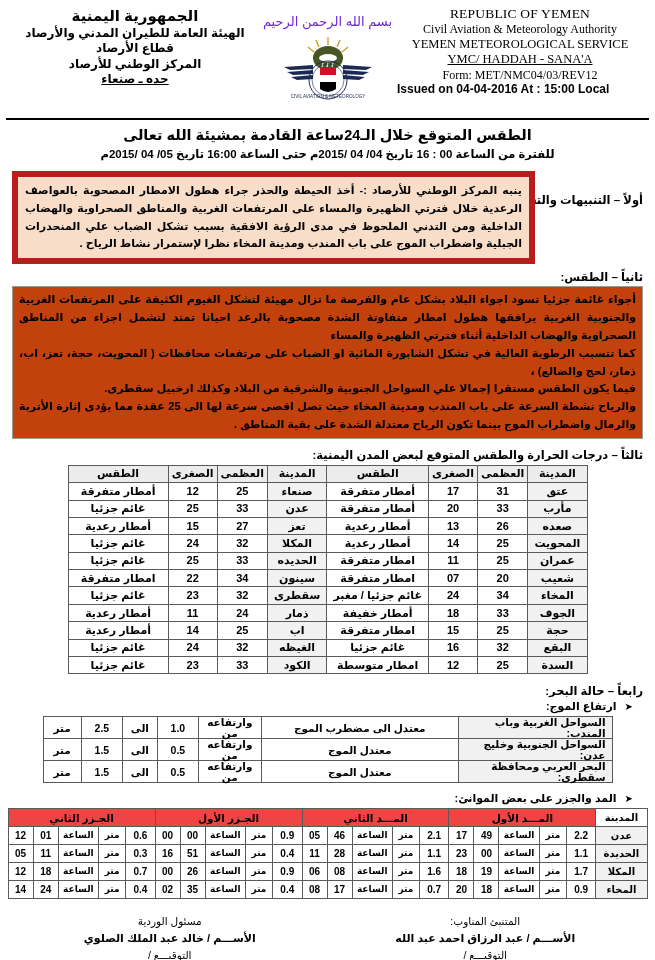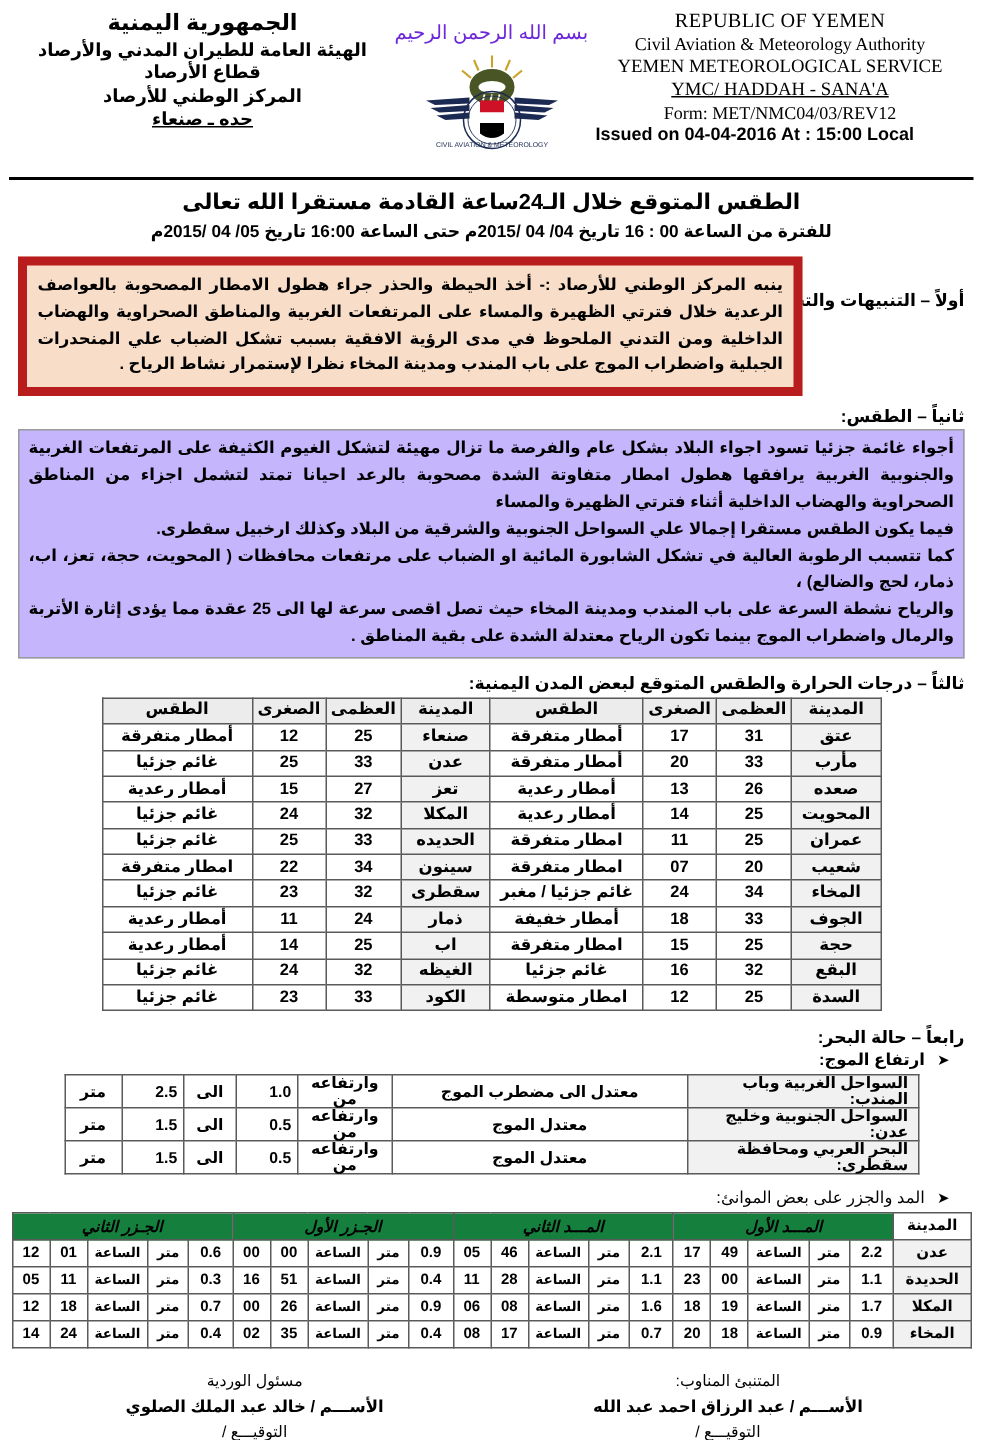--- a/index.html
+++ b/index.html
@@ -139,21 +139,21 @@
     margin: 6px 12px 0 12px;
     direction: rtl;
   }
   .weather-label {
     font-size: 11.5px;
     font-weight: bold;
     margin-bottom: 2px;
   }
   .weather-box {
     border: 1px solid #9a9a9a;
-    background: #c4b5fd;
+    background: #c2410c;
     padding: 4px 6px;
     font-size: 11px;
     line-height: 1.62;
     font-weight: bold;
     direction: rtl;
     text-align: justify;
     text-align-last: right;
   }
   .weather-box p { margin: 0; }
 
@@ -228,49 +228,49 @@
     line-height: 1;
   }
   table.sea td.region {
     background: #f1f1f1;
     width: 150px;
     text-align: right;
     padding-right: 6px;
   }
   table.sea td.state { width: 200px; }
   table.sea td.lbl { width: 54px; }
-  table.sea td.val { width: 34px; text-align: right; }
+  table.sea td.val { width: 34px; }
   table.sea td.to { width: 26px; }
   table.sea td.unit { width: 30px; }
 
   
   .tide-head {
     margin: 9px 22px 3px 12px;
     direction: rtl;
     text-align: right;
     font-size: 11px;
-    font-weight: normal;
+    font-weight: bold;
   }
   .tide-head .bullet { margin-left: 5px; font-size: 10px; }
   .tide-table-wrap { display: flex; justify-content: center; }
   table.tide {
     border-collapse: collapse;
     direction: rtl;
     width: 640px;
     font-size: 10px;
   }
   table.tide th, table.tide td {
     border: 1px solid #5a5a5a;
     height: 17px;
     padding: 0 1px;
     font-weight: bold;
     text-align: center;
     line-height: 1;
   }
-  table.tide th.grp { font-size: 10.5px; background: #15803d; font-style: italic; }
+  table.tide th.grp { font-size: 10.5px; background: #ef4444; }
   table.tide th.cityh { width: 44px; background: #fff; }
   table.tide td.city { background: #f1f1f1; width: 44px; }
   table.tide td.m { width: 24px; }
   table.tide td.u { width: 22px; font-size: 9px; }
   table.tide td.h { width: 34px; font-size: 9px; }
   table.tide td.hh { width: 20px; }
   table.tide td.mm { width: 20px; }
 
   
   .footer {
@@ -352,35 +352,35 @@
       <div class="r2">الهيئة العامة للطيران المدني والأرصاد</div>
       <div class="r3">قطاع الأرصاد</div>
       <div class="r4">المركز الوطني للأرصاد</div>
       <div class="r5">حده ـ صنعاء</div>
     </div>
   </div>
 
   <hr class="rule">
 
   <div class="title-block">
-    <div class="title-main">الطقس المتوقع خلال الـ24ساعة القادمة مستقرا الله تعالى</div>
+    <div class="title-main">الطقس المتوقع خلال الـ24ساعة القادمة بمشيئة الله تعالى</div>
     <div class="title-sub">للفترة من الساعة  00 : 16 تاريخ 04/ 04 /2015م حتى الساعة  16:00  تاريخ  05/ 04 /2015م</div>
   </div>
 
   <div class="section">
     <div class="sec-label">أولاً  –  التنبيهات والتحذيرات:</div>
     <div class="warn-box">ينبه المركز الوطني للأرصاد :- أخذ الحيطة والحذر جراء هطول الامطار المصحوبة بالعواصف الرعدية خلال فترتي الظهيرة والمساء على المرتفعات الغربية والمناطق الصحراوية والهضاب الداخلية ومن التدني الملحوظ في مدى الرؤية الافقية بسبب تشكل الضباب علي المنحدرات الجبلية واضطراب الموج على باب المندب ومدينة المخاء نظرا لإستمرار نشاط الرياح .</div>
   </div>
 
   <div class="weather-wrap">
     <div class="weather-label">ثانياً – الطقس:</div>
     <div class="weather-box">
       <p>أجواء غائمة  جزئيا تسود اجواء البلاد بشكل عام والفرصة ما تزال مهيئة  لتشكل الغيوم الكثيفة على المرتفعات الغربية والجنوبية الغربية يرافقها هطول امطار متفاوتة الشدة مصحوبة بالرعد احيانا  تمتد لتشمل اجزاء من المناطق الصحراوية والهضاب الداخلية  أثناء فترتي الظهيرة والمساء</p>
+      <p>كما تتسبب الرطوبة العالية في تشكل الشابورة المائية او الضباب على  مرتفعات محافظات ( المحويت، حجة، تعز، اب، ذمار، لحج والضالع) ،</p>
       <p>فيما يكون الطقس مستقرا إجمالا علي السواحل الجنوبية والشرقية من البلاد وكذلك ارخبيل سقطرى.</p>
-      <p>كما تتسبب الرطوبة العالية في تشكل الشابورة المائية او الضباب على  مرتفعات محافظات ( المحويت، حجة، تعز، اب، ذمار، لحج والضالع) ،</p>
       <p>والرياح نشطة السرعة على باب المندب ومدينة المخاء  حيث تصل اقصى سرعة لها الى 25 عقدة  مما يؤدى إثارة الأتربة والرمال واضطراب الموج  بينما تكون الرياح معتدلة الشدة على بقية المناطق .</p>
     </div>
   </div>
 
   <div class="temp-head">ثالثاً –  درجات الحرارة والطقس المتوقع لبعض المدن اليمنية:</div>
   <div class="temp-table-wrap">
     <table class="temp">
       <thead>
         <tr>
           <th class="city">المدينة</th>

